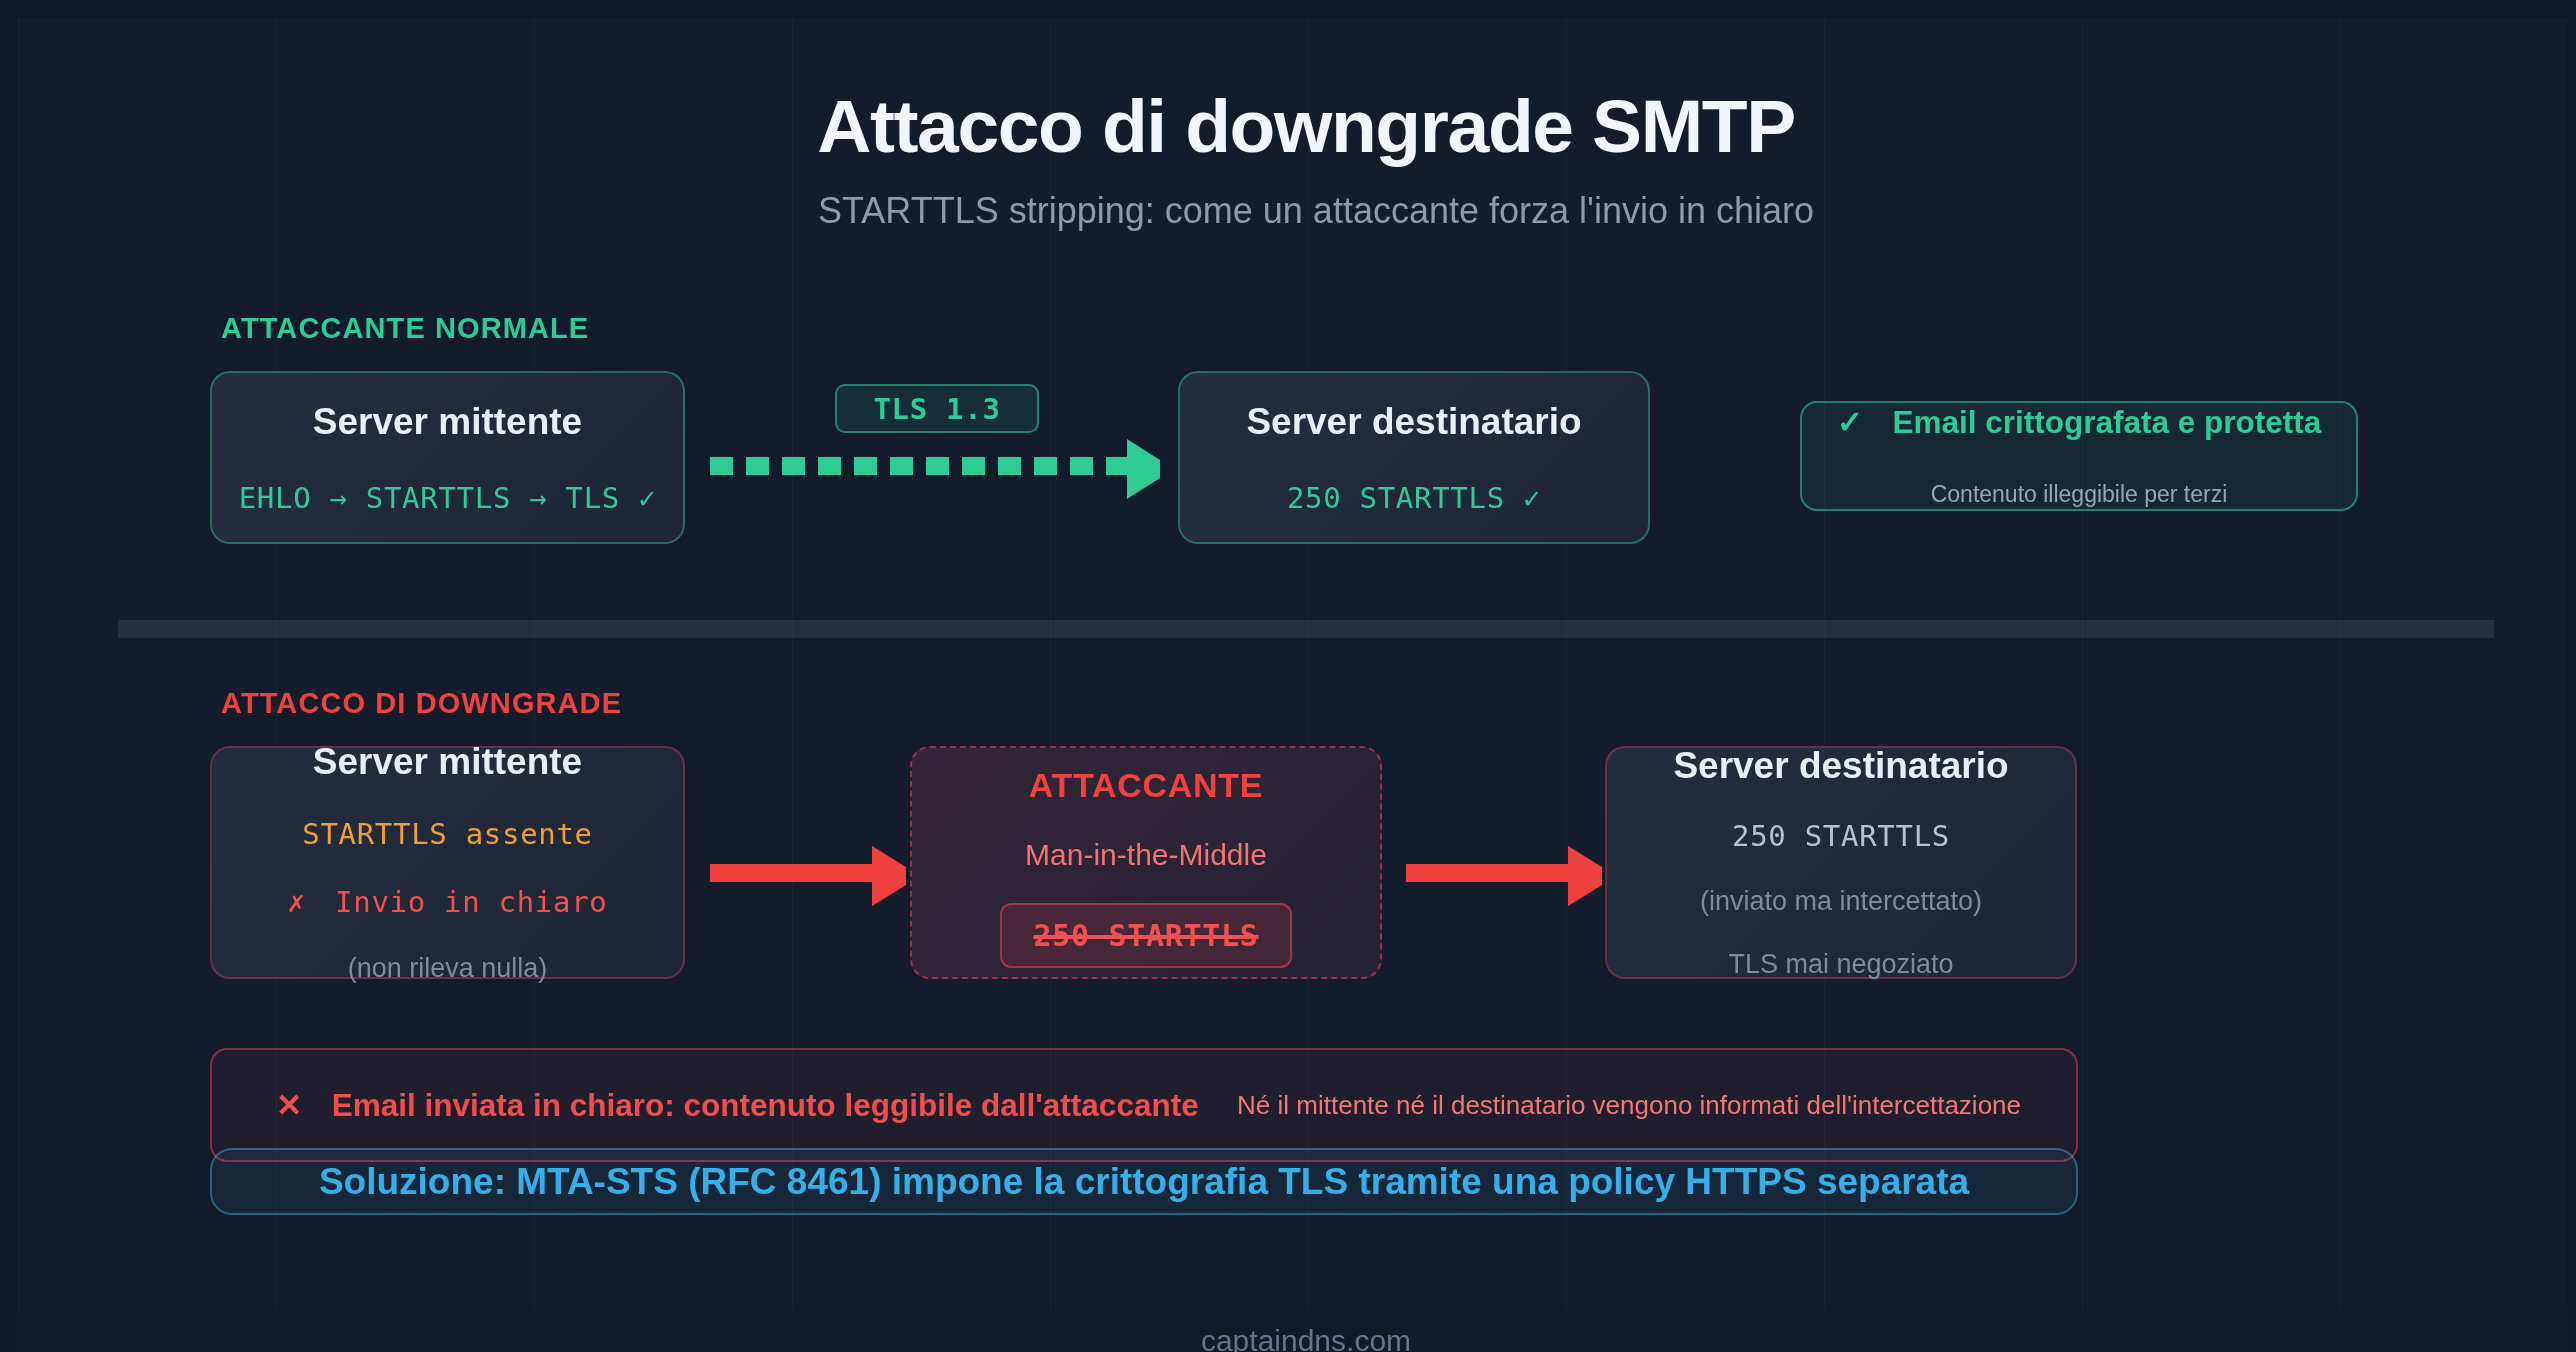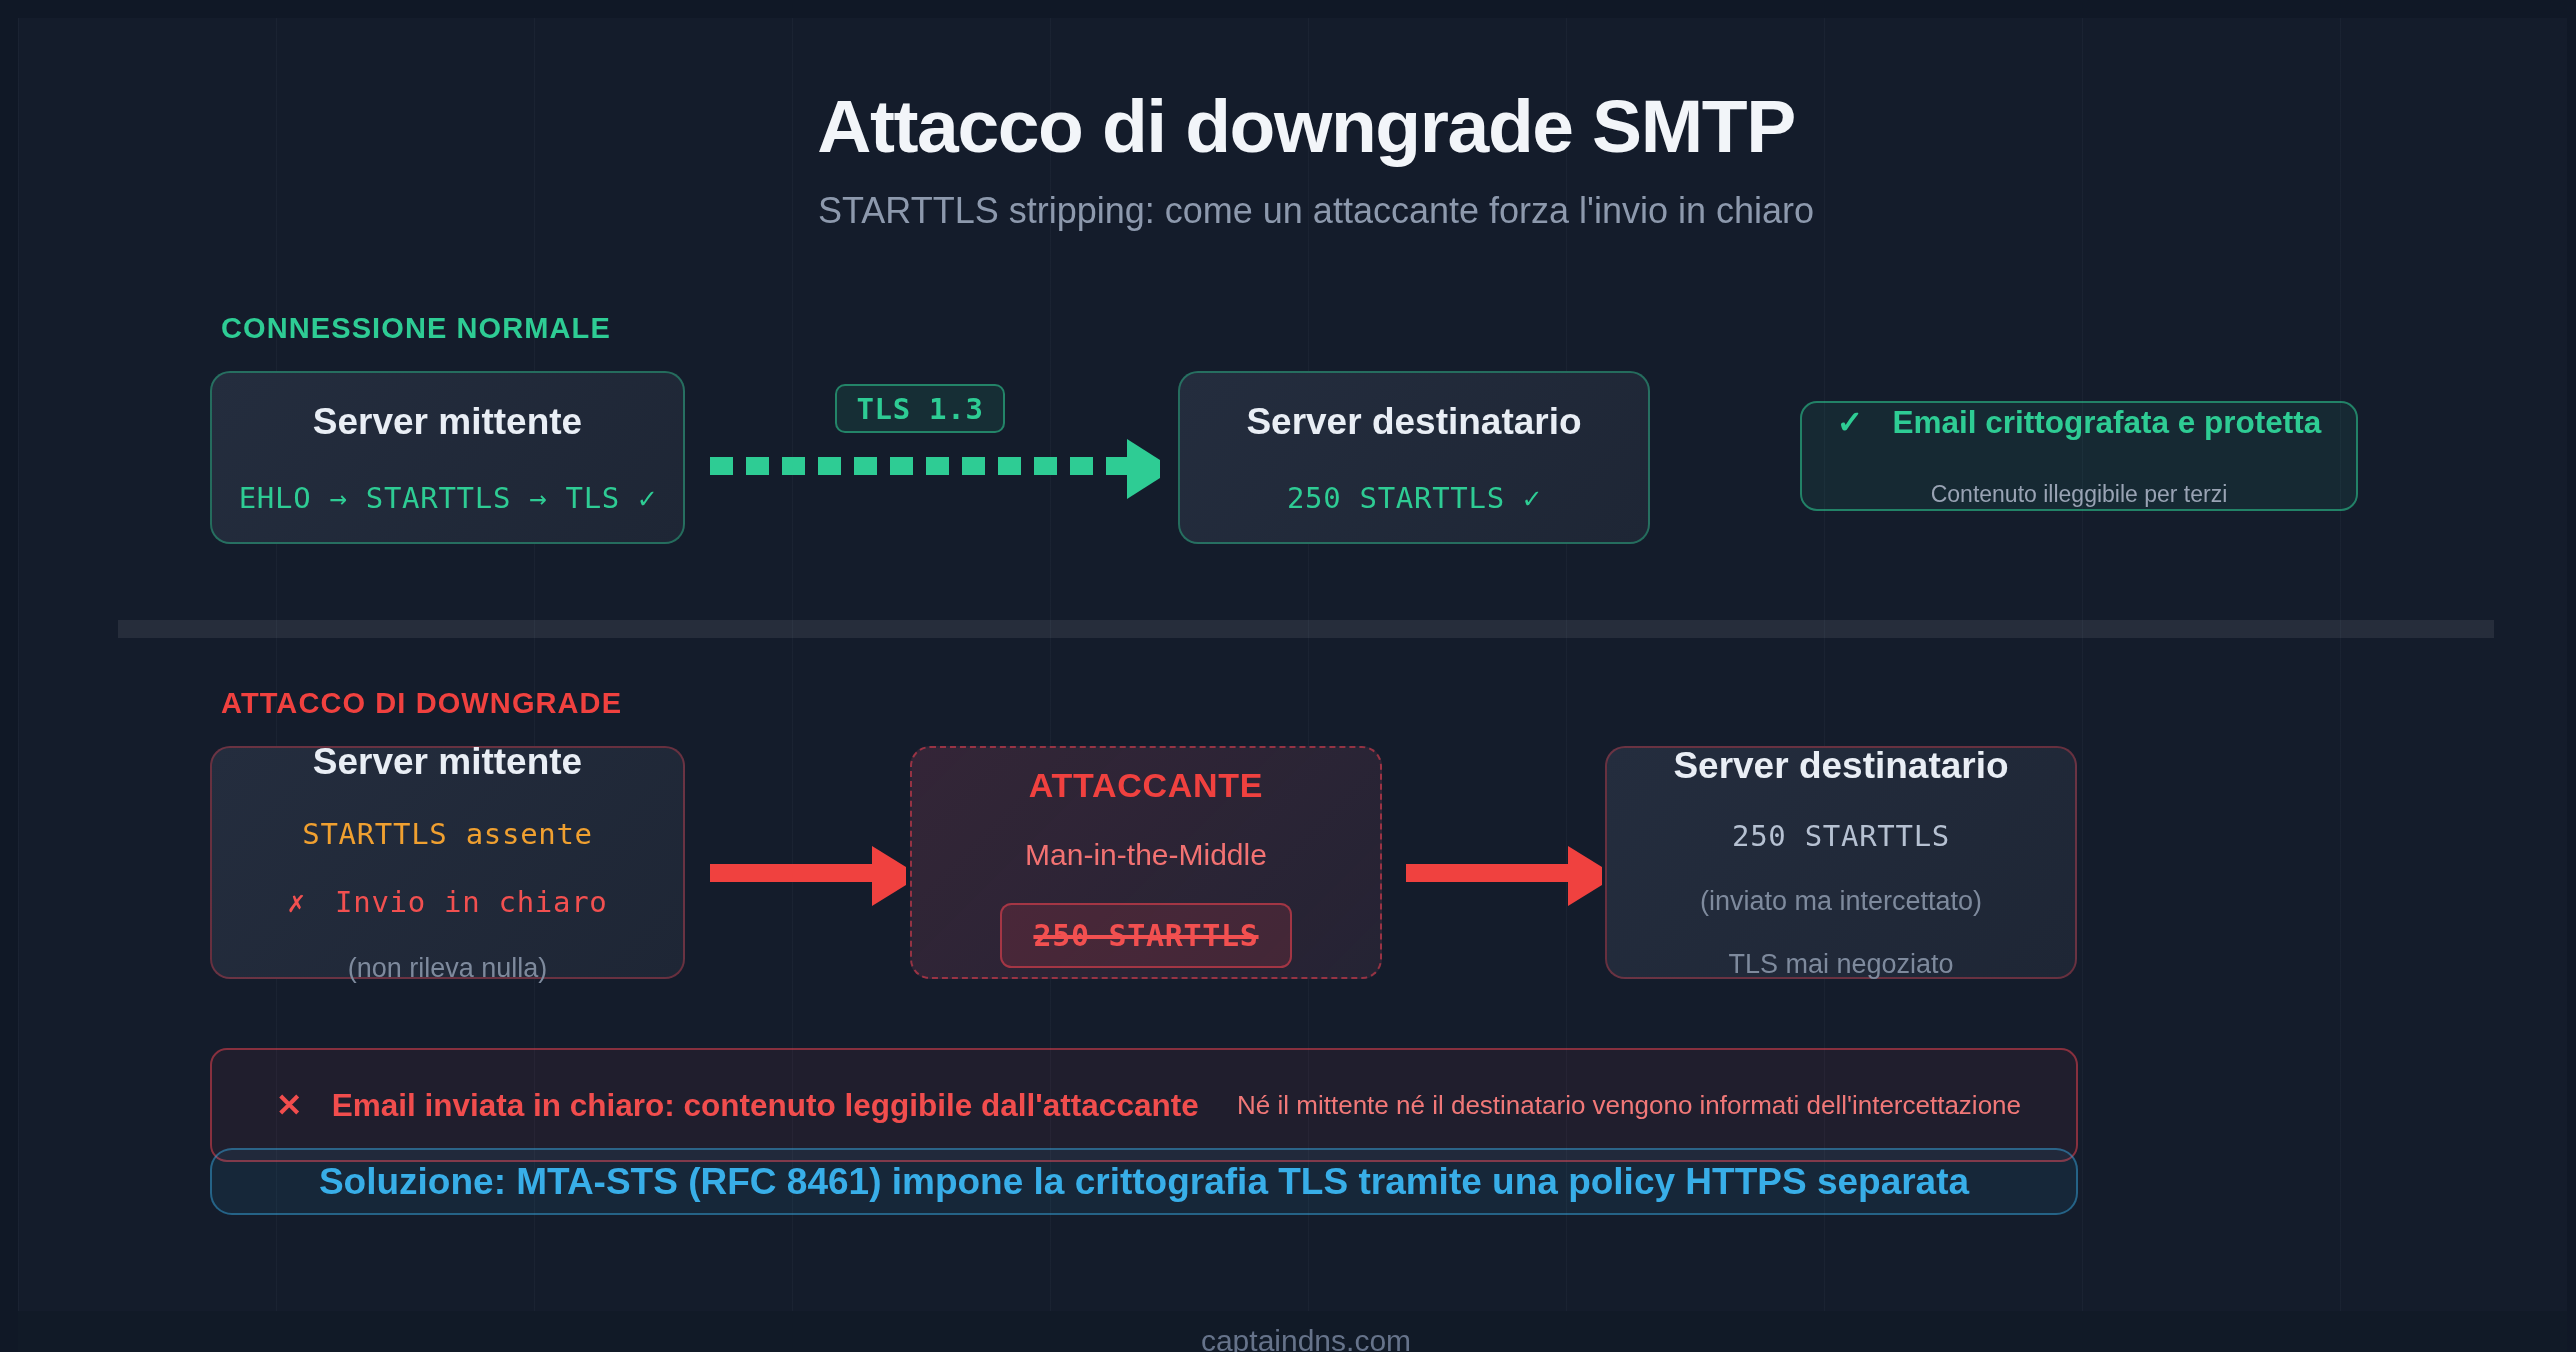--- a/index.html
+++ b/index.html
@@ -66,21 +66,21 @@
   .attacker-badge{
     margin-top:7.2px; padding:13px 31.5px; border-radius:11.4px;
     border:2.1px solid rgba(240,65,80,0.55);
     background:rgba(240,65,80,0.14);
     font-size:30px; font-weight:bold; color:#f25050;
     text-decoration:line-through; text-decoration-thickness:3.6px;
   }
 
   
   .tls-badge{
-    position:absolute; left:817px; top:366px; width:170px; height:49px;
+    position:absolute; left:817px; top:366px; width:204px; height:49px;
     border-radius:10px; border:2.1px solid rgba(46,204,148,0.55);
     background:rgba(46,204,148,0.10);
     display:flex; align-items:center; justify-content:center;
     font-size:29px; font-weight:bold; color:#2ecc94;
   }
 
   
   .arrow-line-dashed{
     position:absolute; left:692px; top:439px; width:419px; height:7.2px;
     background:repeating-linear-gradient(90deg,#2ecc94 0 23px, transparent 23px 36px);
@@ -144,21 +144,21 @@
   .icon-gap{ margin-right:11.4px; }
 </style>
 </head>
 <body>
 
 <div id="canvas">
 
   <div class="title">Attacco di downgrade SMTP</div>
   <div class="subtitle">STARTTLS stripping: come un attaccante forza l'invio in chiaro</div>
 
-  <div class="section-label ok">CONNESSIONE NORMALE</div>
+  <div class="section-label ok">ATTACCANTE NORMALE</div>
 
   <div class="card ok-border card-a">
     <div class="card-title">Server mittente</div>
     <div class="mono detail-green">EHLO → STARTTLS → TLS ✓</div>
   </div>
 
   <div class="tls-badge mono">TLS 1.3</div>
   <div class="arrow-line-dashed"></div>
   <div class="arrow-head-green"></div>
 

